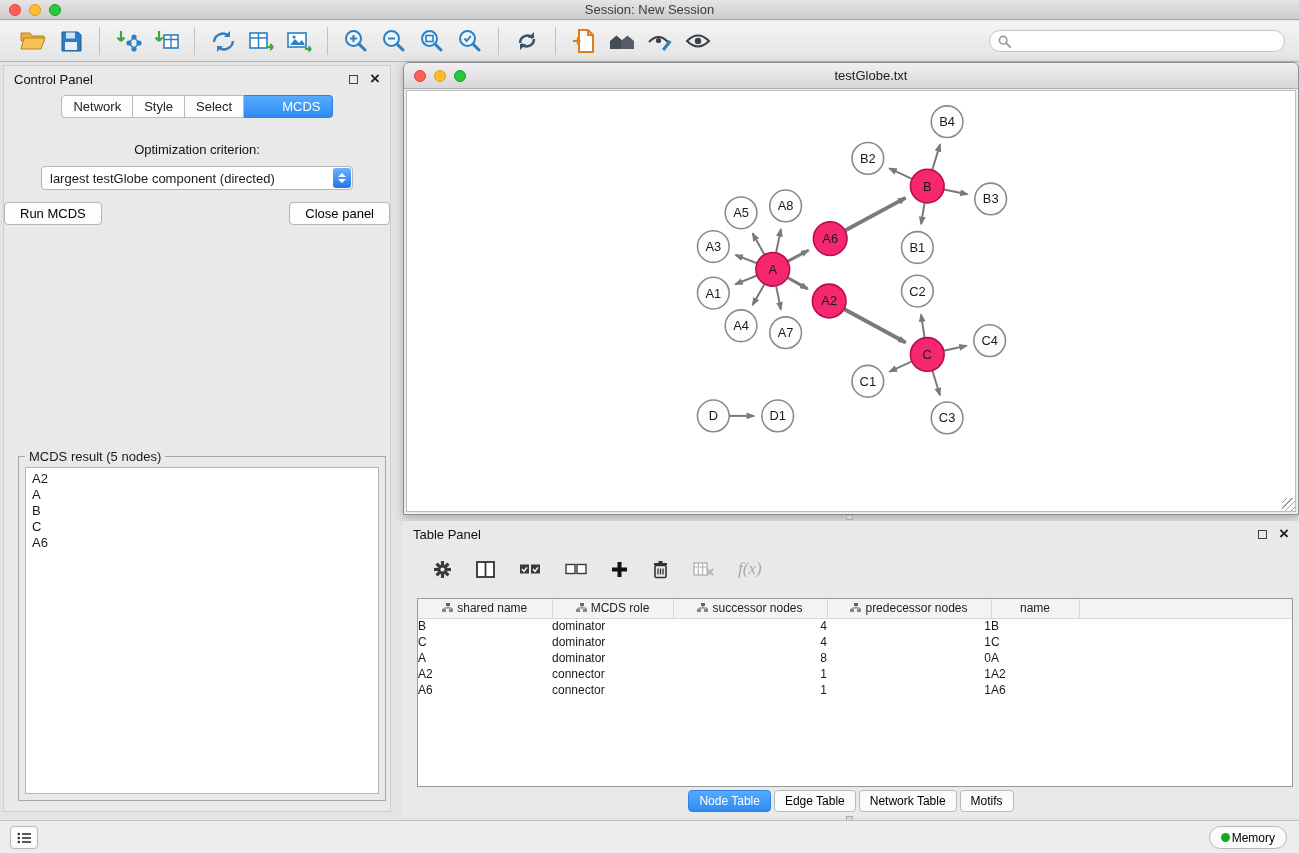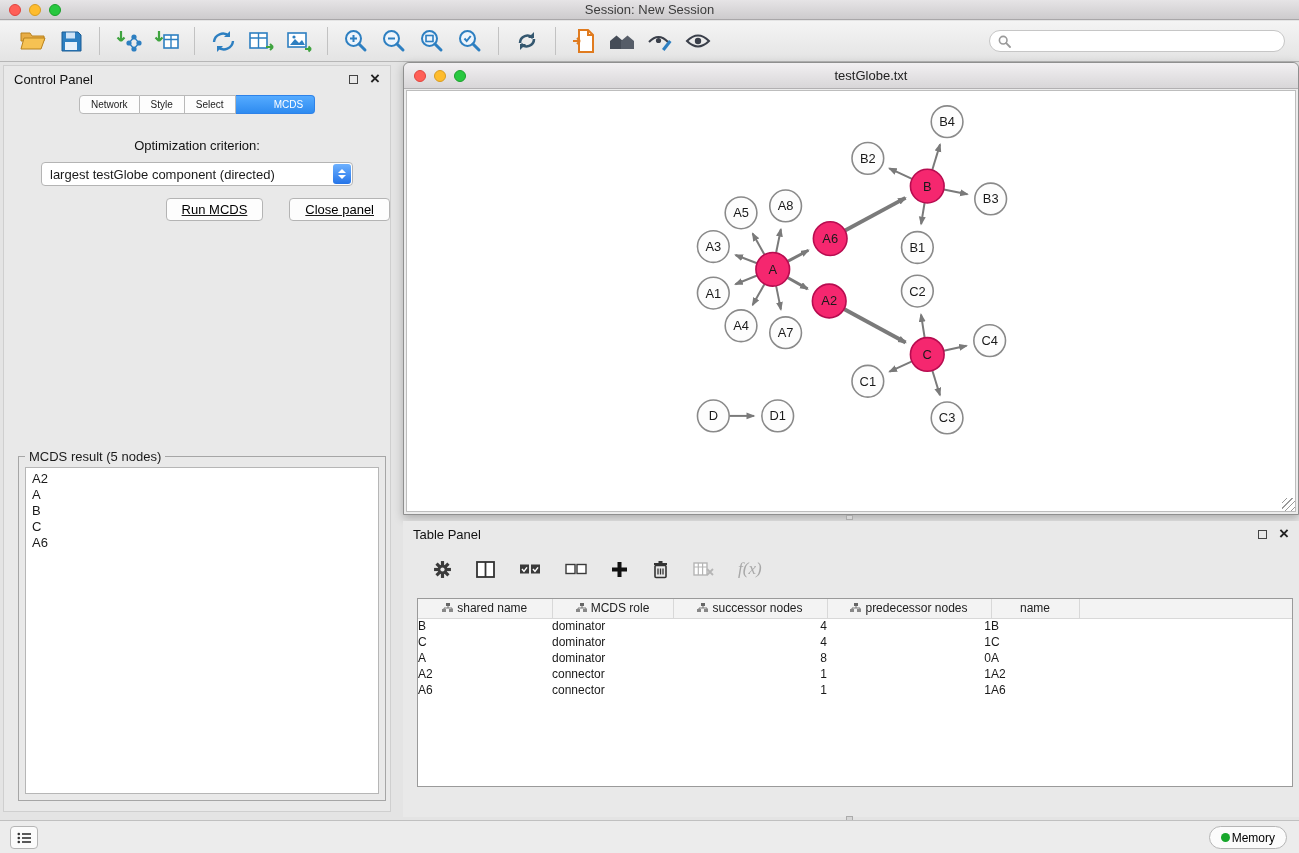--- a/index.html
+++ b/index.html
@@ -31,35 +31,35 @@
   
   .panel-header { height:26px; display:flex; align-items:center; padding:0 10px; font-size:13px; color:#111; }
   .panel-header .sp { flex:1; }
   .float-icon { width:9px; height:9px; border:1.5px solid #444; margin-right:12px; display:inline-block; }
   .close-icon { font-size:17px; font-weight:bold; color:#222; line-height:12px; cursor:pointer; }
 
   
   .control-panel { position:absolute; left:3px; top:65px; width:388px; height:747px;
     background:#e9e9e9; border:1px solid #cfcfcf; }
   .cp-tabs { display:flex; justify-content:center; margin-top:3px; }
-  .cp-tab { font-family:inherit; font-size:10px; padding:3px 11px; background:#fdfdfd;
+  .cp-tab { font-family:inherit; font-size:13px; padding:3px 11px; background:#fdfdfd;
     border:1px solid #b9b9b9; border-left:none; color:#222; cursor:pointer; }
   .cp-tab:first-child { border-left:1px solid #b9b9b9; border-radius:4px 0 0 4px; }
   .cp-tab:last-child { border-radius:0 4px 4px 0;padding-left:38px; }
   .cp-tab.active { background:linear-gradient(#55abff,#2e8bf0); color:#fff; border-color:#2e82e8; }
   .opt-label { text-align:center; font-size:13px; margin-top:24px; color:#111; }
   .dropdown { position:relative; margin:9px auto 0; width:312px; height:24px; background:#fff;
     border:1px solid #b4b4b4; border-radius:4px; font-size:13px; display:flex; align-items:center;
     padding-left:8px; cursor:pointer; }
   .dd-stepper { position:absolute; right:1px; top:1px; width:18px; height:20px; border-radius:3px;
     background:linear-gradient(#6db1ff,#2574e8); display:flex; flex-direction:column;
     align-items:center; justify-content:center; gap:2px; }
   .dd-up { width:0; height:0; border-left:4px solid transparent; border-right:4px solid transparent; border-bottom:4px solid #fff; }
   .dd-down { width:0; height:0; border-left:4px solid transparent; border-right:4px solid transparent; border-top:4px solid #fff; }
-  .cp-buttons { display:flex; justify-content:flex-end; gap:26px; margin-top:12px;text-decoration:underline; }
+  .cp-buttons { display:flex; justify-content:space-between; gap:26px; margin-top:12px; }
   .cp-btn { font-family:inherit; font-size:13px; padding:3px 15px; background:#fdfdfd;
     border:1px solid #b4b4b4; border-radius:4px; cursor:pointer; }
   .result-box { position:absolute; left:14px; top:390px; width:368px; height:345px; border:1px solid #a6a6a6; }
   .result-legend { position:absolute; top:-8px; left:6px; background:#e9e9e9; padding:0 4px; font-size:13px; }
   .result-list { position:absolute; left:6px; right:6px; top:10px; bottom:6px; background:#fff;
     border:1px solid #b6b6b6; font-size:13px; padding:3px 6px; overflow:hidden; }
   .result-item { line-height:16px; }
 
   
   .network-window { position:absolute; left:403px; top:62px; width:896px; height:453px;
@@ -569,20 +569,26 @@
           <td class="c0">A6</td>
           <td class="c1">connector</td>
           <td class="c2">1</td>
           <td class="c3">1</td>
           <td class="c4">A6</td>
             <td></td>
         </tr>
       </tbody>
     </table>
   </div>
+  <div class="tp-tabs">
+    <button class="tp-tab active">Node Table</button>
+    <button class="tp-tab">Edge Table</button>
+    <button class="tp-tab">Network Table</button>
+    <button class="tp-tab">Motifs</button>
+  </div>
 </div>
 
 <div class="splitter" style="left:846px; top:816px;"></div>
 
 <div class="statusbar">
   <button class="sb-left-btn">
     <svg width="15" height="12" viewBox="0 0 15 12">
       <circle cx="1.8" cy="2" r="1.3" fill="#333"></circle>
         <circle cx="1.8" cy="6" r="1.3" fill="#333"></circle>
         <circle cx="1.8" cy="10" r="1.3" fill="#333"></circle>

